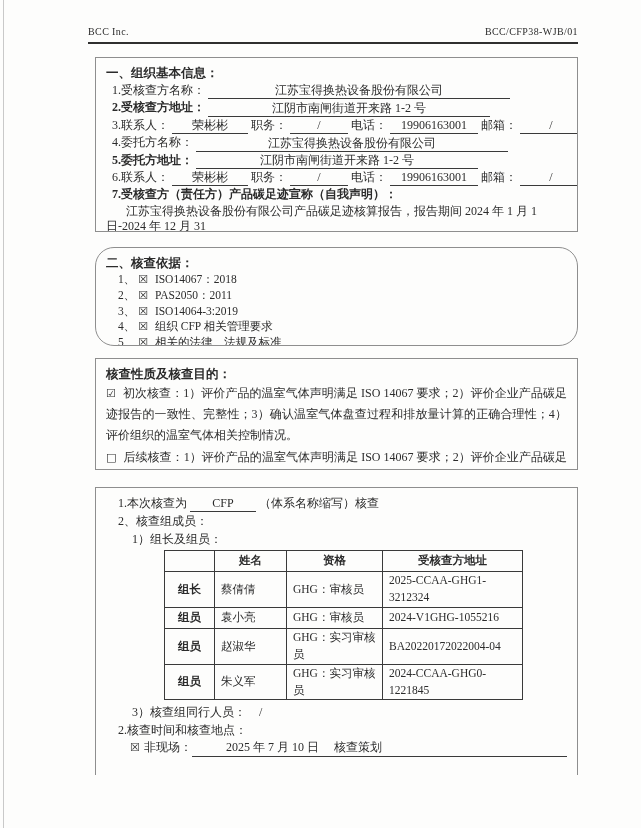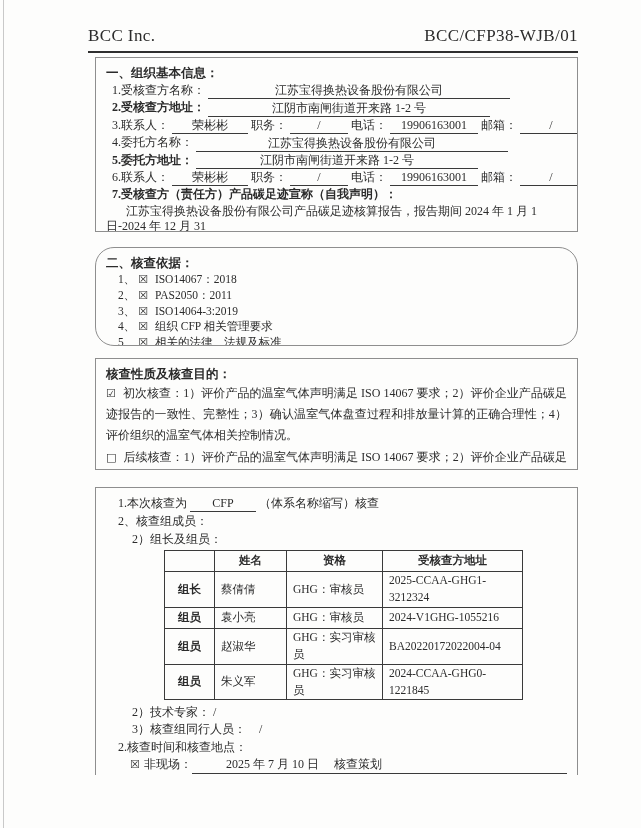--- a/index.html
+++ b/index.html
@@ -11,21 +11,21 @@
     position:relative;
     overflow:hidden;
   }
   .page-edge {
     position:absolute; left:3px; top:0; width:1px; height:828px;
     background:#c9c9c9;
   }
   .header {
     position:absolute; left:88px; top:26px; width:490px;
     display:flex; justify-content:space-between; align-items:flex-end;
-    font-size:17px; letter-spacing:.4px;
+    font-size:10px; letter-spacing:.4px;
     border-bottom:2px solid #2f2f2f; padding-bottom:5px;
   }
   .box {
     position:absolute; left:95px; width:483px;
     border:1px solid #8e8e8e; background:#fdfdfc;
     padding:6px 10px; font-size:12px; line-height:17.4px;
     overflow:hidden;
   }
   .box1 { top:57px;  height:175px; }
   .box2 { top:247px; height:99px;border-radius:19px; }
@@ -162,21 +162,21 @@
   </div>
 </div>
 
 <div class="box box4">
   <div class="b4-l1">
     <span>1.本次核查为</span>
     <span class="u" style="width:66px">CFP</span>
     <span>（体系名称缩写）核查</span>
   </div>
   <div class="b4-l1">2、核查组成员：</div>
-  <div class="b4-l2">2）组长及组员：</div>
+  <div class="b4-l2">1）组长及组员：</div>
 
   <table class="team">
     <tbody>
         <tr>
       <th></th>
       <th>姓名</th>
       <th>资格</th>
       <th>受核查方地址</th>
     </tr>
     <tr>
@@ -200,24 +200,20 @@
     <tr>
       <td class="role">组员</td>
       <td class="name">朱义军</td>
       <td class="qual">GHG：实习审核员</td>
       <td class="cert">2024-CCAA-GHG0-1221845</td>
     </tr>
   </tbody>
     </table>
 
   <div class="b4-l2" style="line-height:17px">
-    <span>2）技术专家：</span>
-    <span>/</span>
-  </div>
-  <div class="b4-l2" style="line-height:17px">
     <span>3）核查组同行人员：</span>
     <span style="margin-left:10px">/</span>
   </div>
   <div class="b4-l1">2.核查时间和核查地点：</div>
   <div class="flexline" style="margin-left:24px">
     <span class="cb">☒</span>
     <span>非现场：</span>
     <span class="u-grow">2025 年 7 月 10 日　 核查策划</span>
   </div>
 

